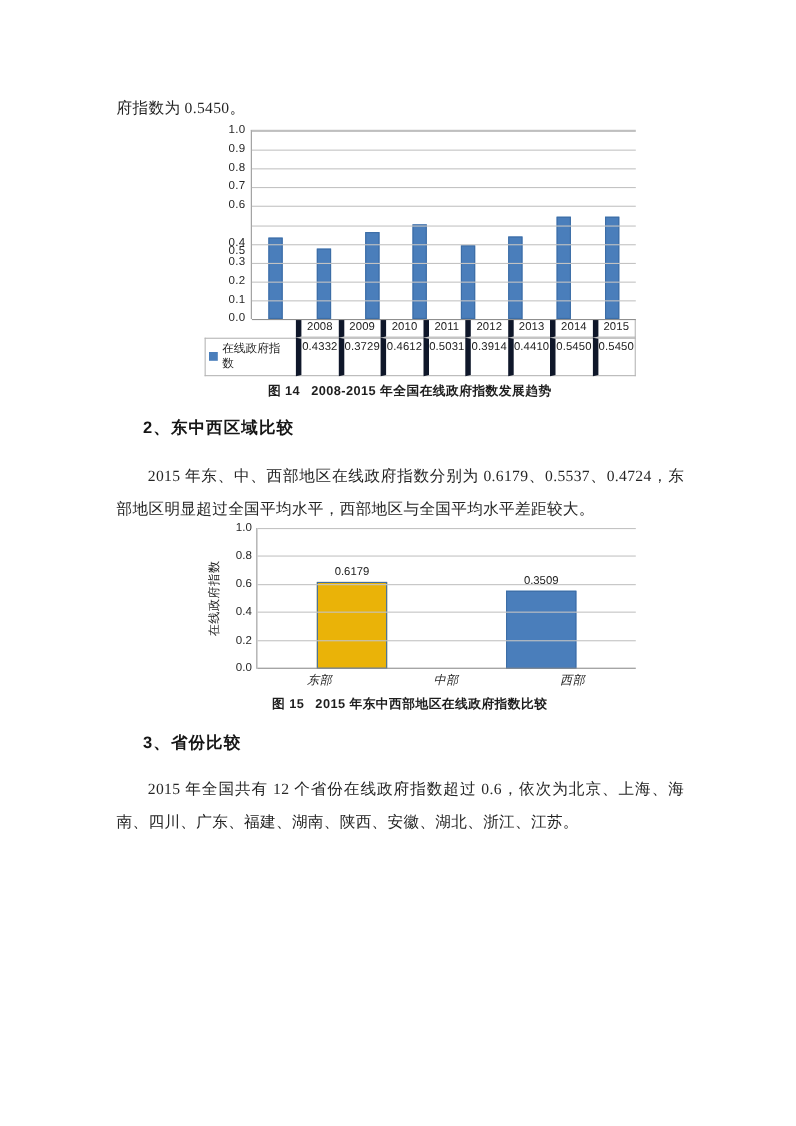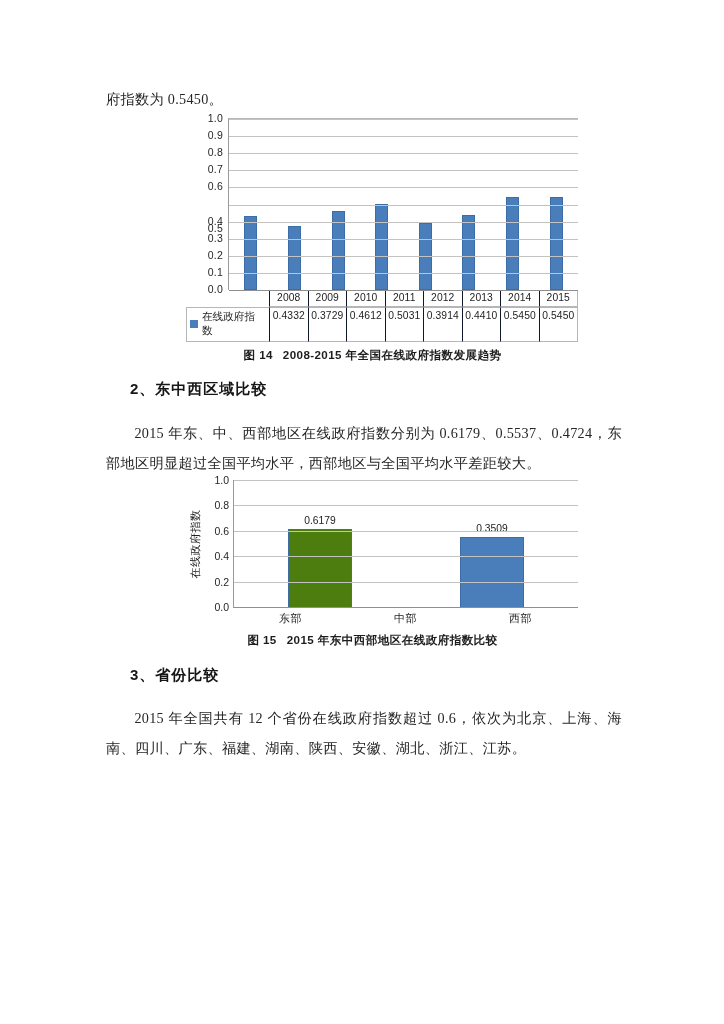--- a/index.html
+++ b/index.html
@@ -138,21 +138,21 @@
   .c1-table .datacols {
     flex: 1;
     display: flex;
   }
   .c1-row-years .cell,
   .c1-row-vals .cell {
     flex: 1;
     text-align: center;
     font-size: 10.3px;
     color: #232323;
-    border-left: 1px solid #0f172a;
+    border-left: 5px solid #0f172a;
     border-bottom: 1px solid #b6b6b6;
     padding: 2px 0 3px 0;
     box-sizing: border-box;
     letter-spacing: 0.1px;
   }
   .c1-row-years .datacols .cell:last-child,
   .c1-row-vals .datacols .cell:last-child { border-right: 1px solid #b6b6b6; }
   .c1-row-years .labelcol { border-bottom: 1px solid transparent; }
   .c1-row-vals .labelcol {
     border: 1px solid #b6b6b6;
@@ -245,20 +245,21 @@
     top: -15px;
     font-family: "Liberation Sans", "DejaVu Sans", sans-serif;
     font-size: 10.3px;
     color: #212121;
     white-space: nowrap;
   }
   .c2-xrow {
     display: flex;
     width: 392px;
     margin-top: 3px;
+    font-style: italic;
   }
   .c2-xrow .pad-label { width: 17px; }
   .c2-xrow .pad-axis { width: 30px; }
   .c2-xrow .cats { flex: 1; display: flex; }
   .c2-xrow .cats .cat {
     flex: 1;
     text-align: center;
     font-family: "Liberation Sans", "DejaVu Sans", sans-serif;
     font-size: 11px;
     color: #1f1f1f;
@@ -390,21 +391,21 @@
             <div class="ytick" style="top: 0px;">1.0</div>
             <div class="ytick" style="top: 25.4px;">0.8</div>
             <div class="ytick" style="top: 50.8px;">0.6</div>
             <div class="ytick" style="top: 76.2px;">0.4</div>
             <div class="ytick" style="top: 101.6px;">0.2</div>
             <div class="ytick" style="top: 127px;">0.0</div>
           </div>
         <div class="c2-plot" id="c2-plot">
           <div class="c2-bars" id="c2-bars">
               <div class="c2-barcell">
-                <div class="c2-bar" title="东部: 0.6179" style="height: 61.79%; background: #4d7c0f;">
+                <div class="c2-bar" title="东部: 0.6179" style="height: 61.79%; background: #eab308;">
                   <div class="c2-datalabel">0.6179</div>
                 </div>
               </div>
               <div class="c2-barcell">
                 <div class="c2-bar" title="中部: 0.5537" style="height: 55.37%; background: rgb(74, 126, 187);">
                   <div class="c2-datalabel">0.3509</div>
                 </div>
               </div>
             </div>
         <div class="gridline" style="top: 0px;"></div>

